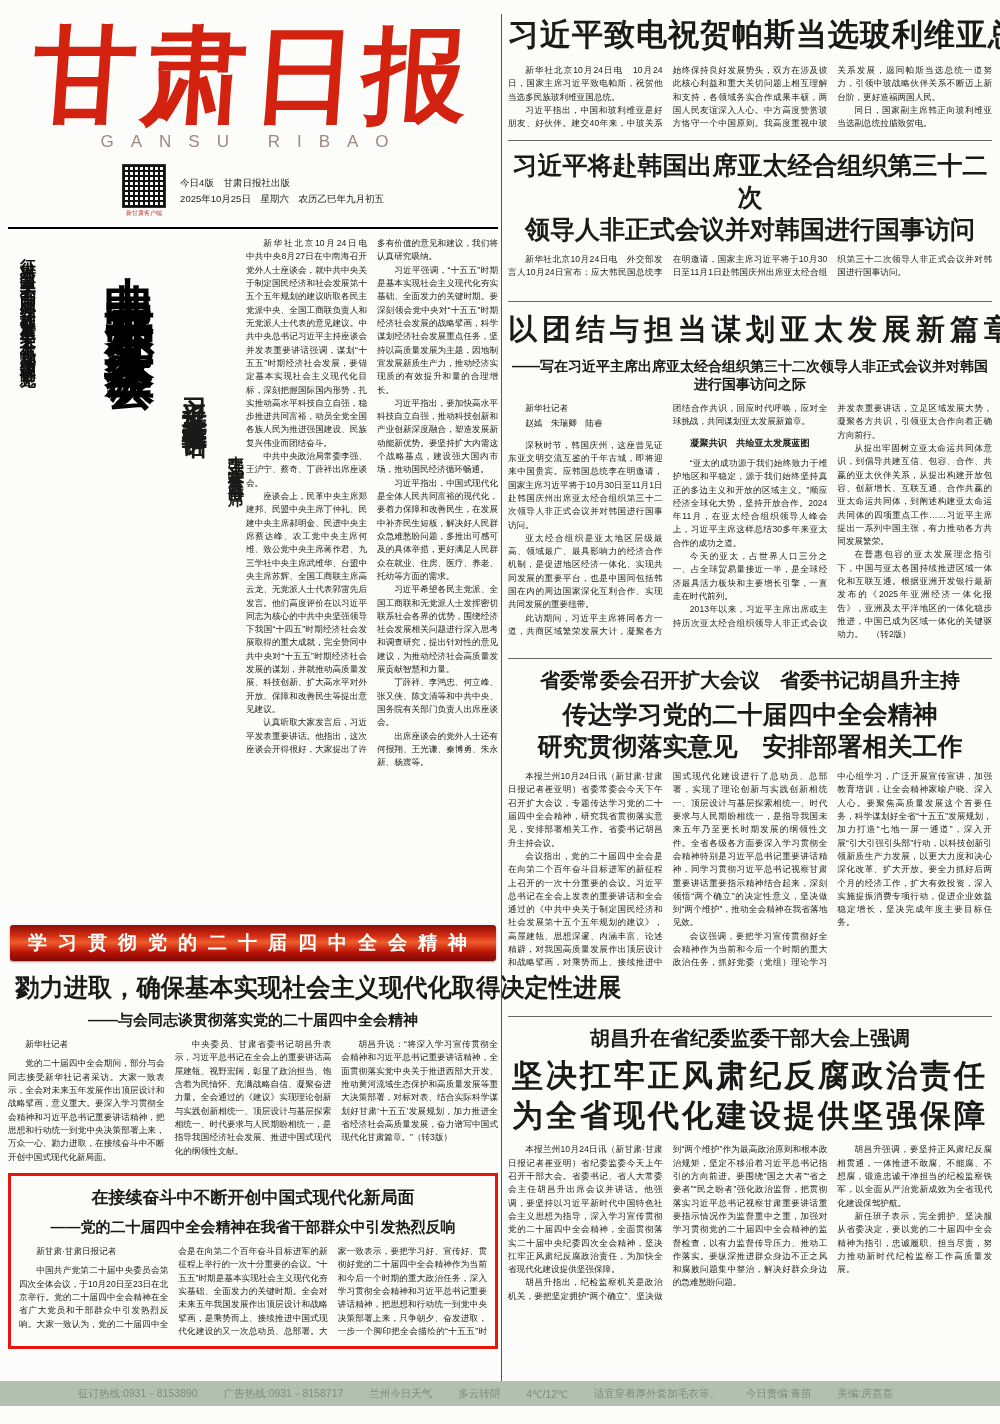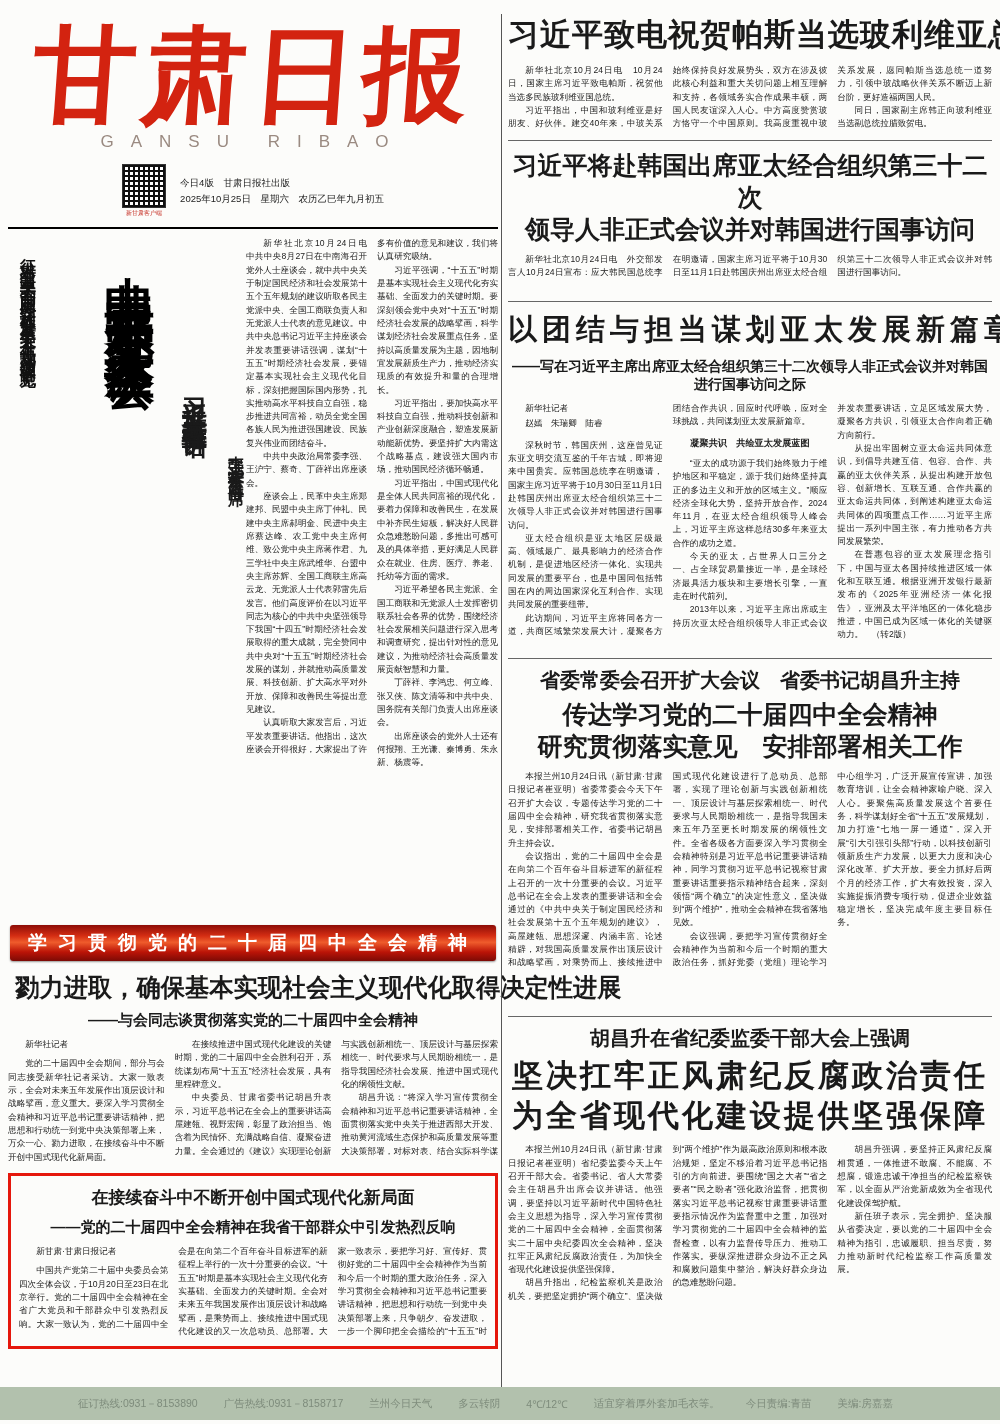--- a/index.html
+++ b/index.html
@@ -63,21 +63,21 @@
   .apec-sub{font-size:14px;font-weight:bold;text-align:center;margin:2px 0 8px;}
   .kicker{font-size:20px;font-weight:bold;text-align:center;margin:6px 0 4px;white-space:nowrap;}
   .hrule{border:none;border-top:1px solid #666;margin:8px 0;}
   .rbody{column-gap:10px;text-align:justify;overflow:hidden;font-size:8.6px;line-height:1.55;color:#222;}
   .rbody p{margin:0;text-indent:2em;}
   .rbody p.subhead{text-indent:0;text-align:center;font-weight:bold;margin:7px 0;font-size:9.2px;}
   .rbody p.byl{text-indent:2em;margin-bottom:2px;}
   .sp6{height:6px;}
 
   
-  .bottom-bar{position:absolute;left:0;right:0;bottom:4px;height:33px;background:#b2c1ad;
+  .bottom-bar{position:absolute;left:0;right:0;bottom:18px;height:25px;background:#b2c1ad;
               display:flex;align-items:center;gap:26px;padding-left:78px;
               font-size:10.5px;color:#7e8c7c;white-space:nowrap;overflow:hidden;}
 </style>
 </head>
 <body>
 
 <div class="page">
 
   <div class="left-region">
 
@@ -117,21 +117,20 @@
     </div>
 
     <div class="banner">学习贯彻党的二十届四中全会精神</div>
 
     <div class="plenary">
       <h2>勠力进取，确保基本实现社会主义现代化取得决定性进展</h2>
       <div class="sub">——与会同志谈贯彻落实党的二十届四中全会精神</div>
       <div class="body-cols cols3">
         <p class="byline">新华社记者</p>
         <p>党的二十届四中全会期间，部分与会同志接受新华社记者采访。大家一致表示，全会对未来五年发展作出顶层设计和战略擘画，意义重大。要深入学习贯彻全会精神和习近平总书记重要讲话精神，把思想和行动统一到党中央决策部署上来，万众一心、勠力进取，在接续奋斗中不断开创中国式现代化新局面。</p>
-        <p>在接续推进中国式现代化建设的关键时期，党的二十届四中全会胜利召开，系统谋划布局“十五五”经济社会发展，具有里程碑意义。</p>
         <p>中央委员、甘肃省委书记胡昌升表示，习近平总书记在全会上的重要讲话高屋建瓴、视野宏阔，彰显了政治担当、饱含着为民情怀、充满战略自信、凝聚奋进力量。全会通过的《建议》实现理论创新与实践创新相统一、顶层设计与基层探索相统一、时代要求与人民期盼相统一，是指导我国经济社会发展、推进中国式现代化的纲领性文献。</p>
         <p>胡昌升说：“将深入学习宣传贯彻全会精神和习近平总书记重要讲话精神，全面贯彻落实党中央关于推进西部大开发、推动黄河流域生态保护和高质量发展等重大决策部署，对标对表、结合实际科学谋划好甘肃‘十五五’发展规划，加力推进全省经济社会高质量发展，奋力谱写中国式现代化甘肃篇章。”（转3版）</p>
       </div>
     </div>
 
     <div class="redbox">
       <h2>在接续奋斗中不断开创中国式现代化新局面</h2>
       <div class="sub">——党的二十届四中全会精神在我省干部群众中引发热烈反响</div>
       <div class="body-cols cols3">
         <p class="byline">新甘肃·甘肃日报记者</p>

